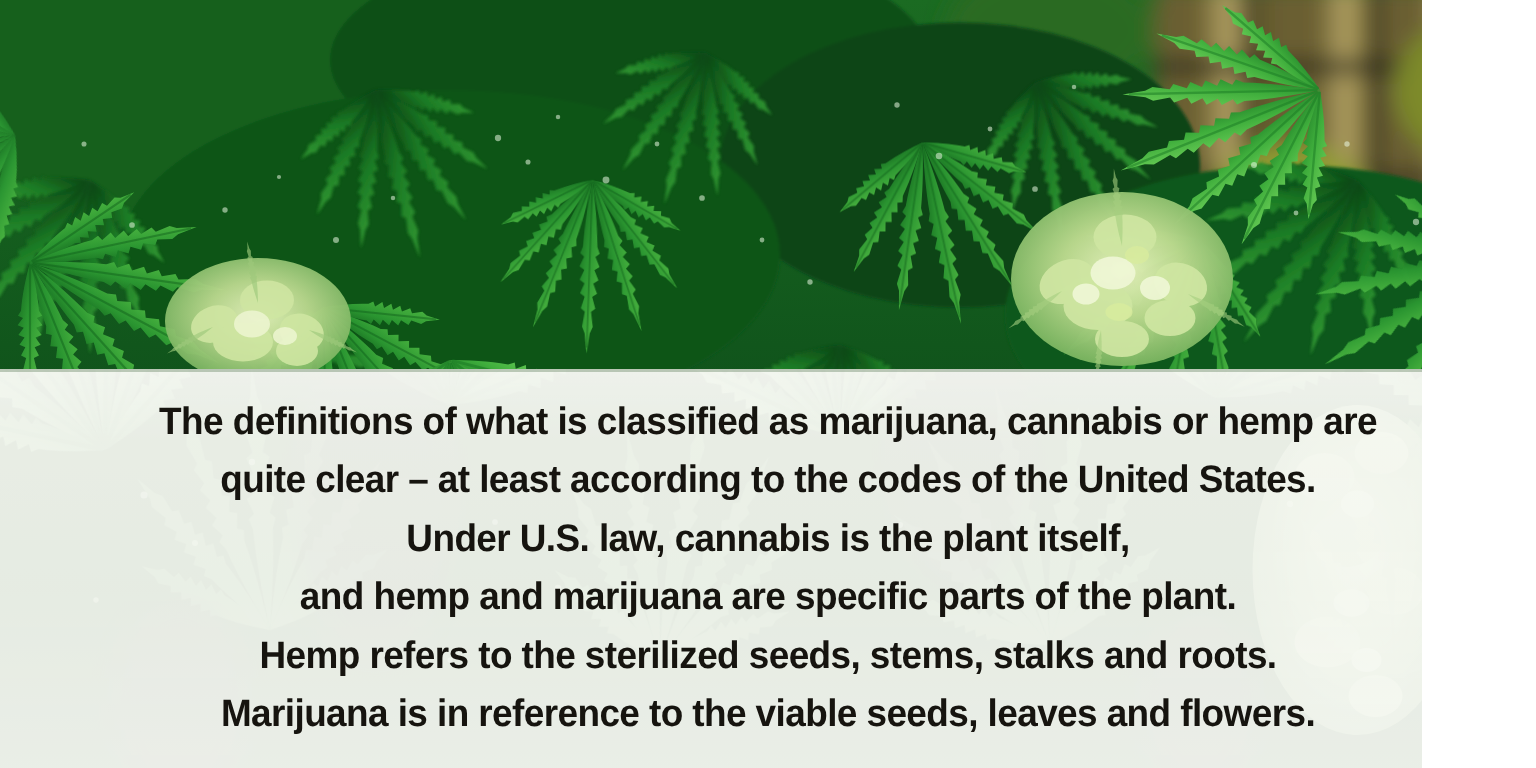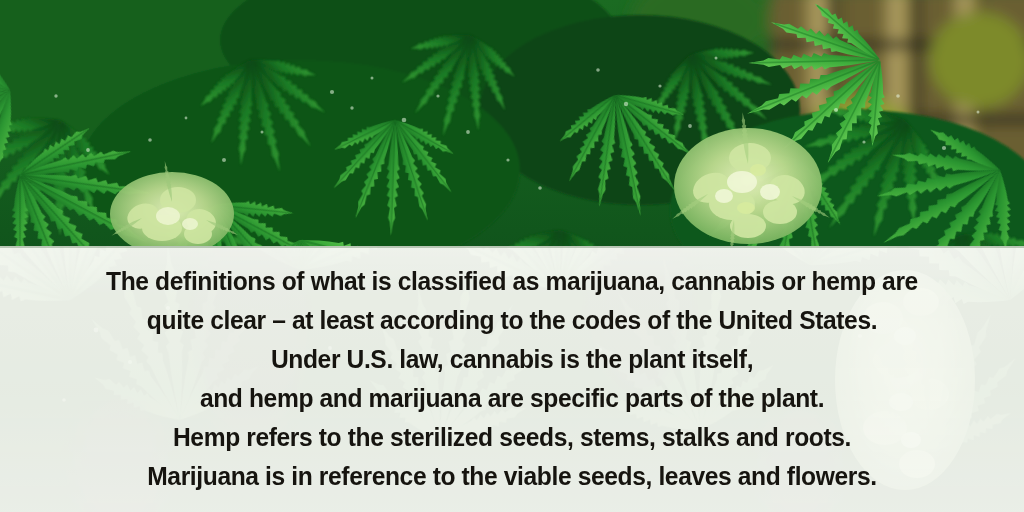--- a/index.html
+++ b/index.html
@@ -6,21 +6,21 @@
     margin: 0;
     padding: 0;
     background: #ffffff;
   }
   body {
     font-family: "Liberation Sans", sans-serif;
   }
 
   #poster {
     position: relative;
-    width: 1024px;
+    width: 948px;
     height: 512px;
     overflow: hidden;
     background: #8b5cf6;
   }
 
   
   .photo-region {
     position: absolute;
     left: 0;
     top: 0;

